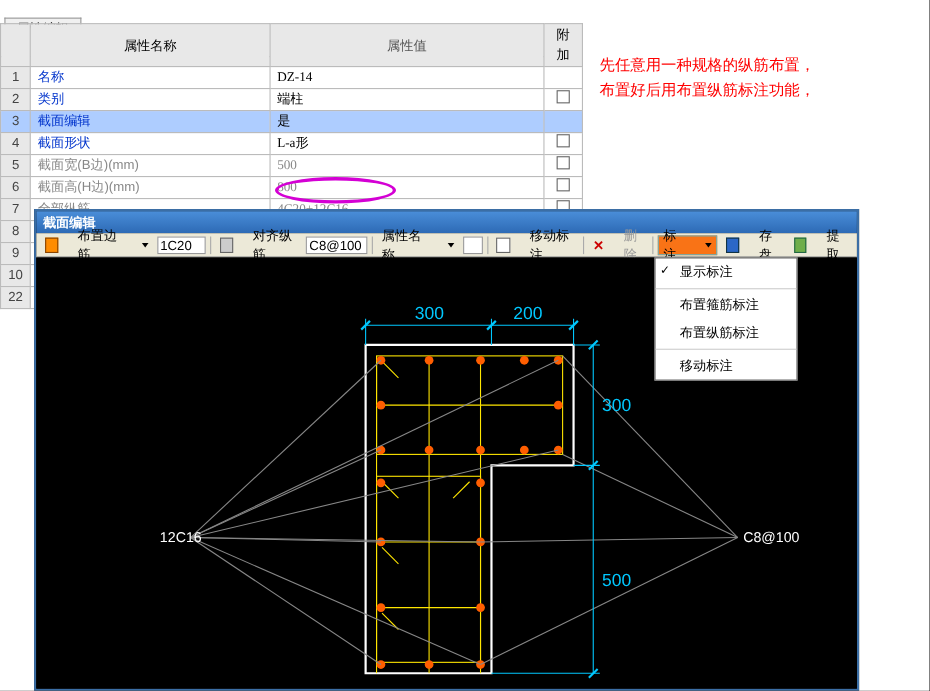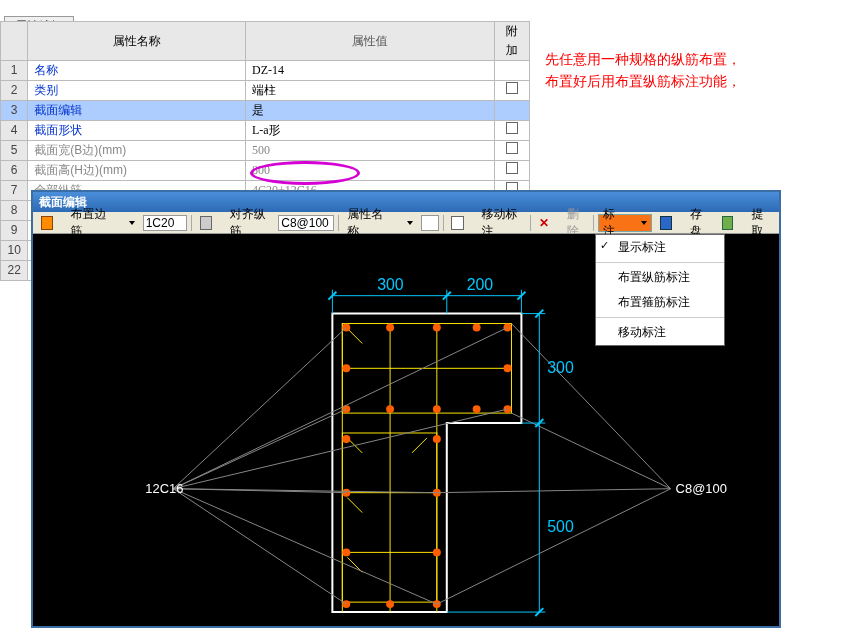--- a/index.html
+++ b/index.html
@@ -194,24 +194,24 @@
     </span>
   </div>
 
   <div class="menu" style="left:562px; top:42px; width:130px;">
     <div class="menu-item">
       <span class="menu-check">✓</span>
       <span>显示标注</span>
     </div>
     <div class="menu-sep"></div>
     <div class="menu-item">
-      <span>布置纵筋标注</span>
+      <span>布置箍筋标注</span>
     </div>
     <div class="menu-item">
-      <span>布置箍筋标注</span>
+      <span>布置纵筋标注</span>
     </div>
     <div class="menu-sep"></div>
     <div class="menu-item">
       <span>移动标注</span>
     </div>
   </div>
 
   <div class="canvas">
     <svg viewBox="0 0 748 394">
 

